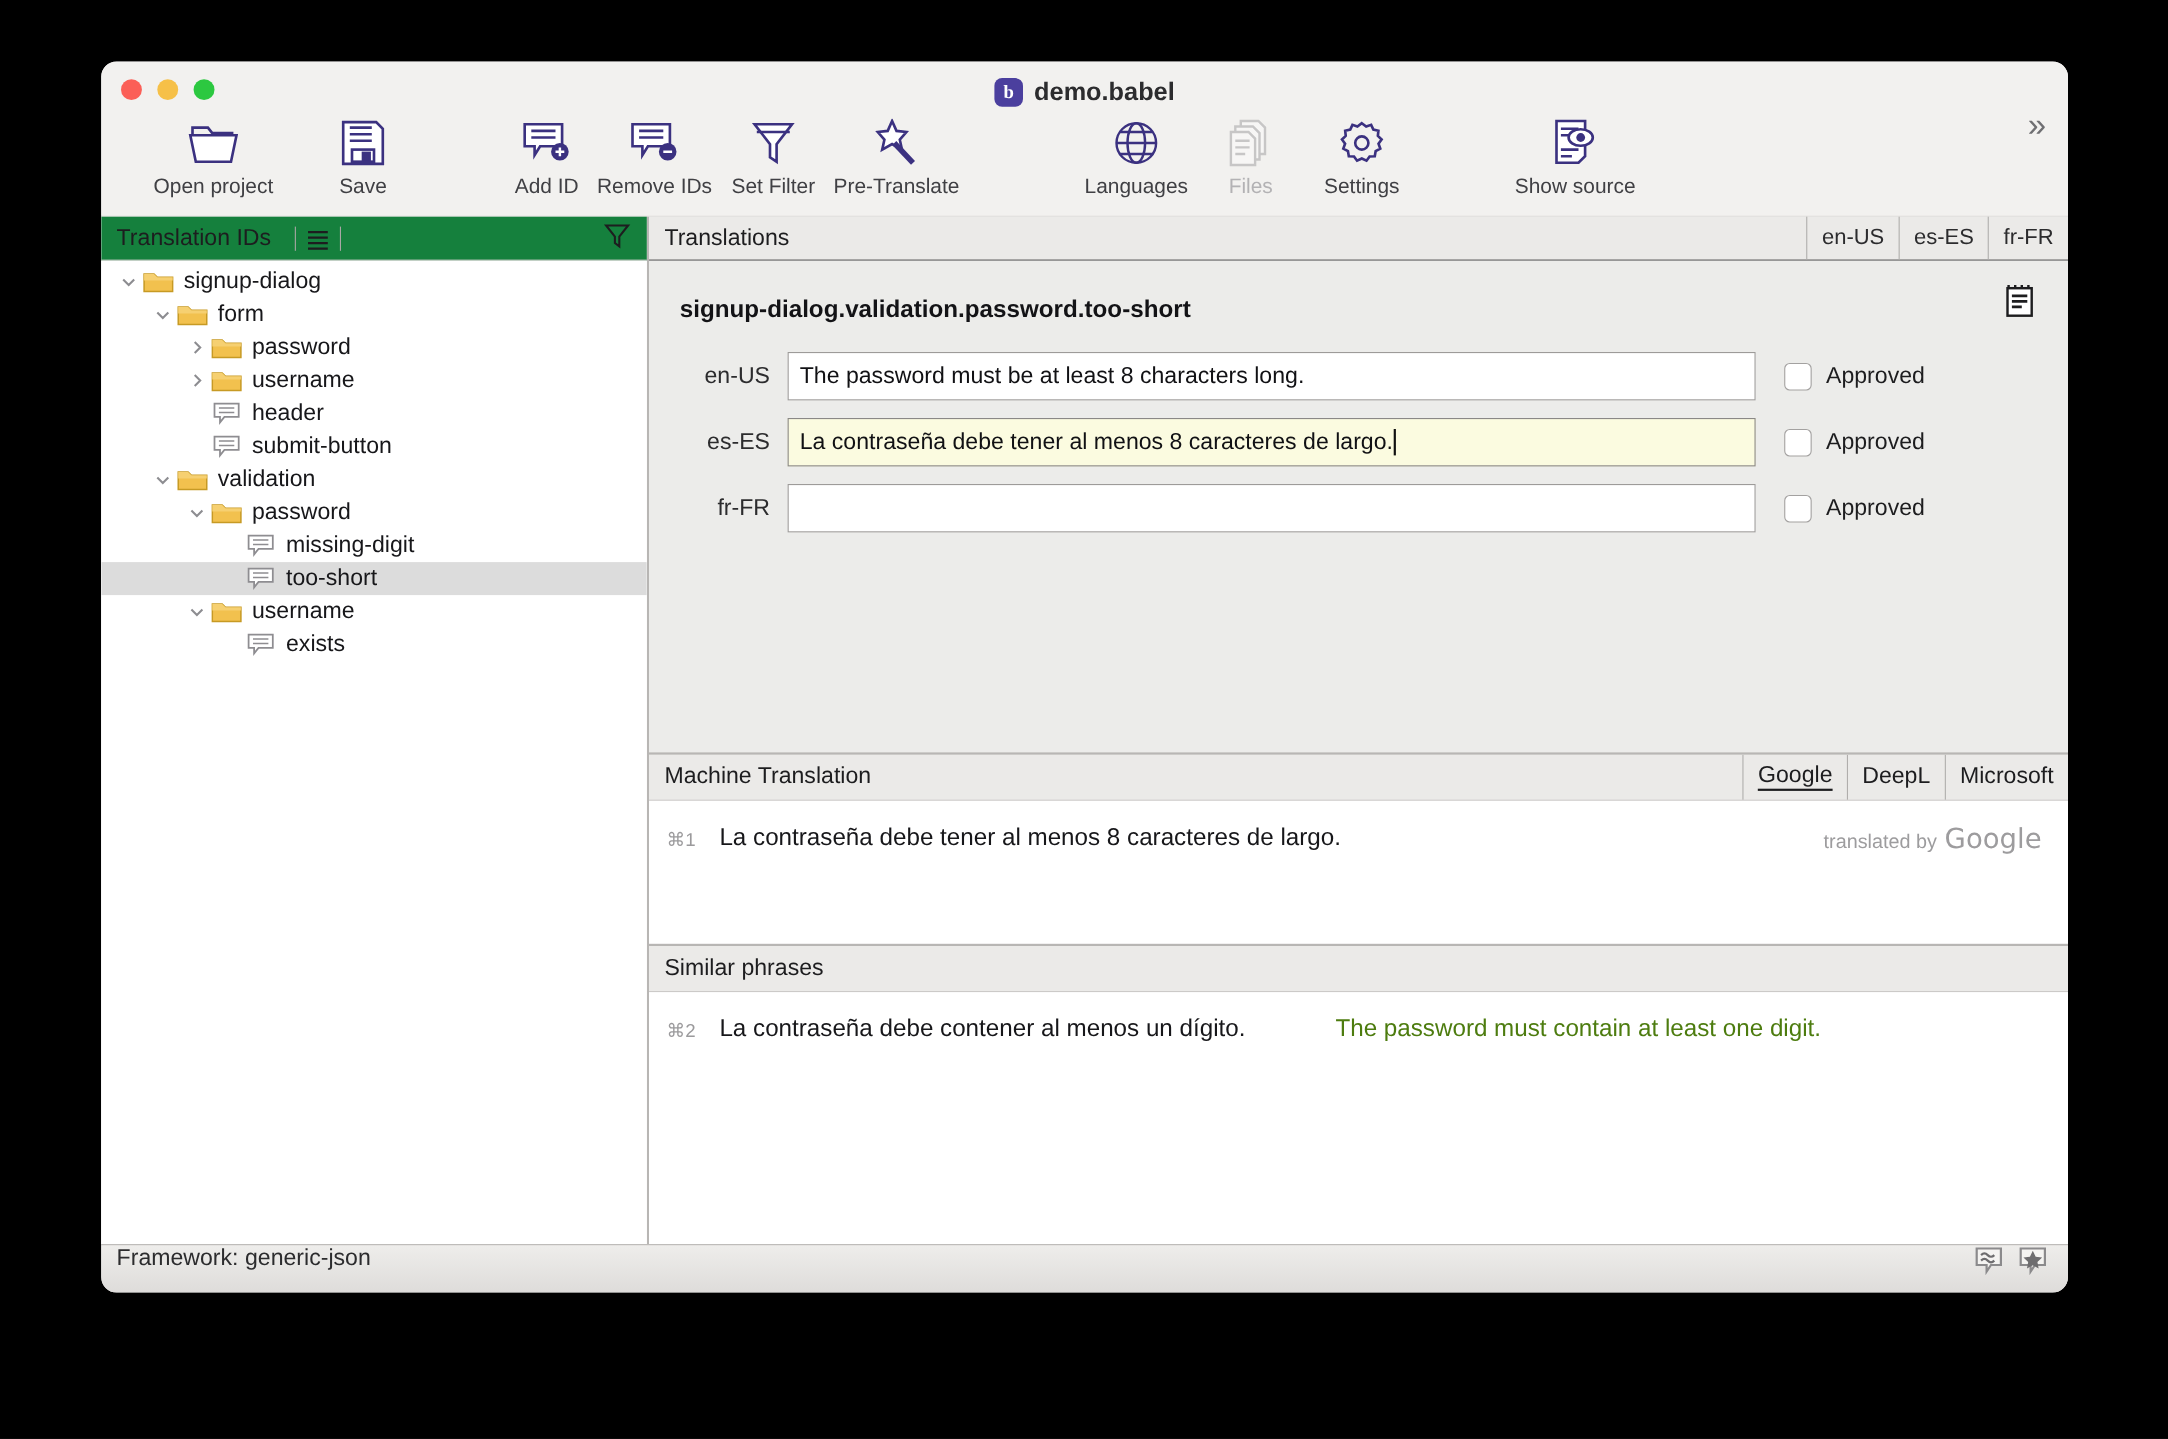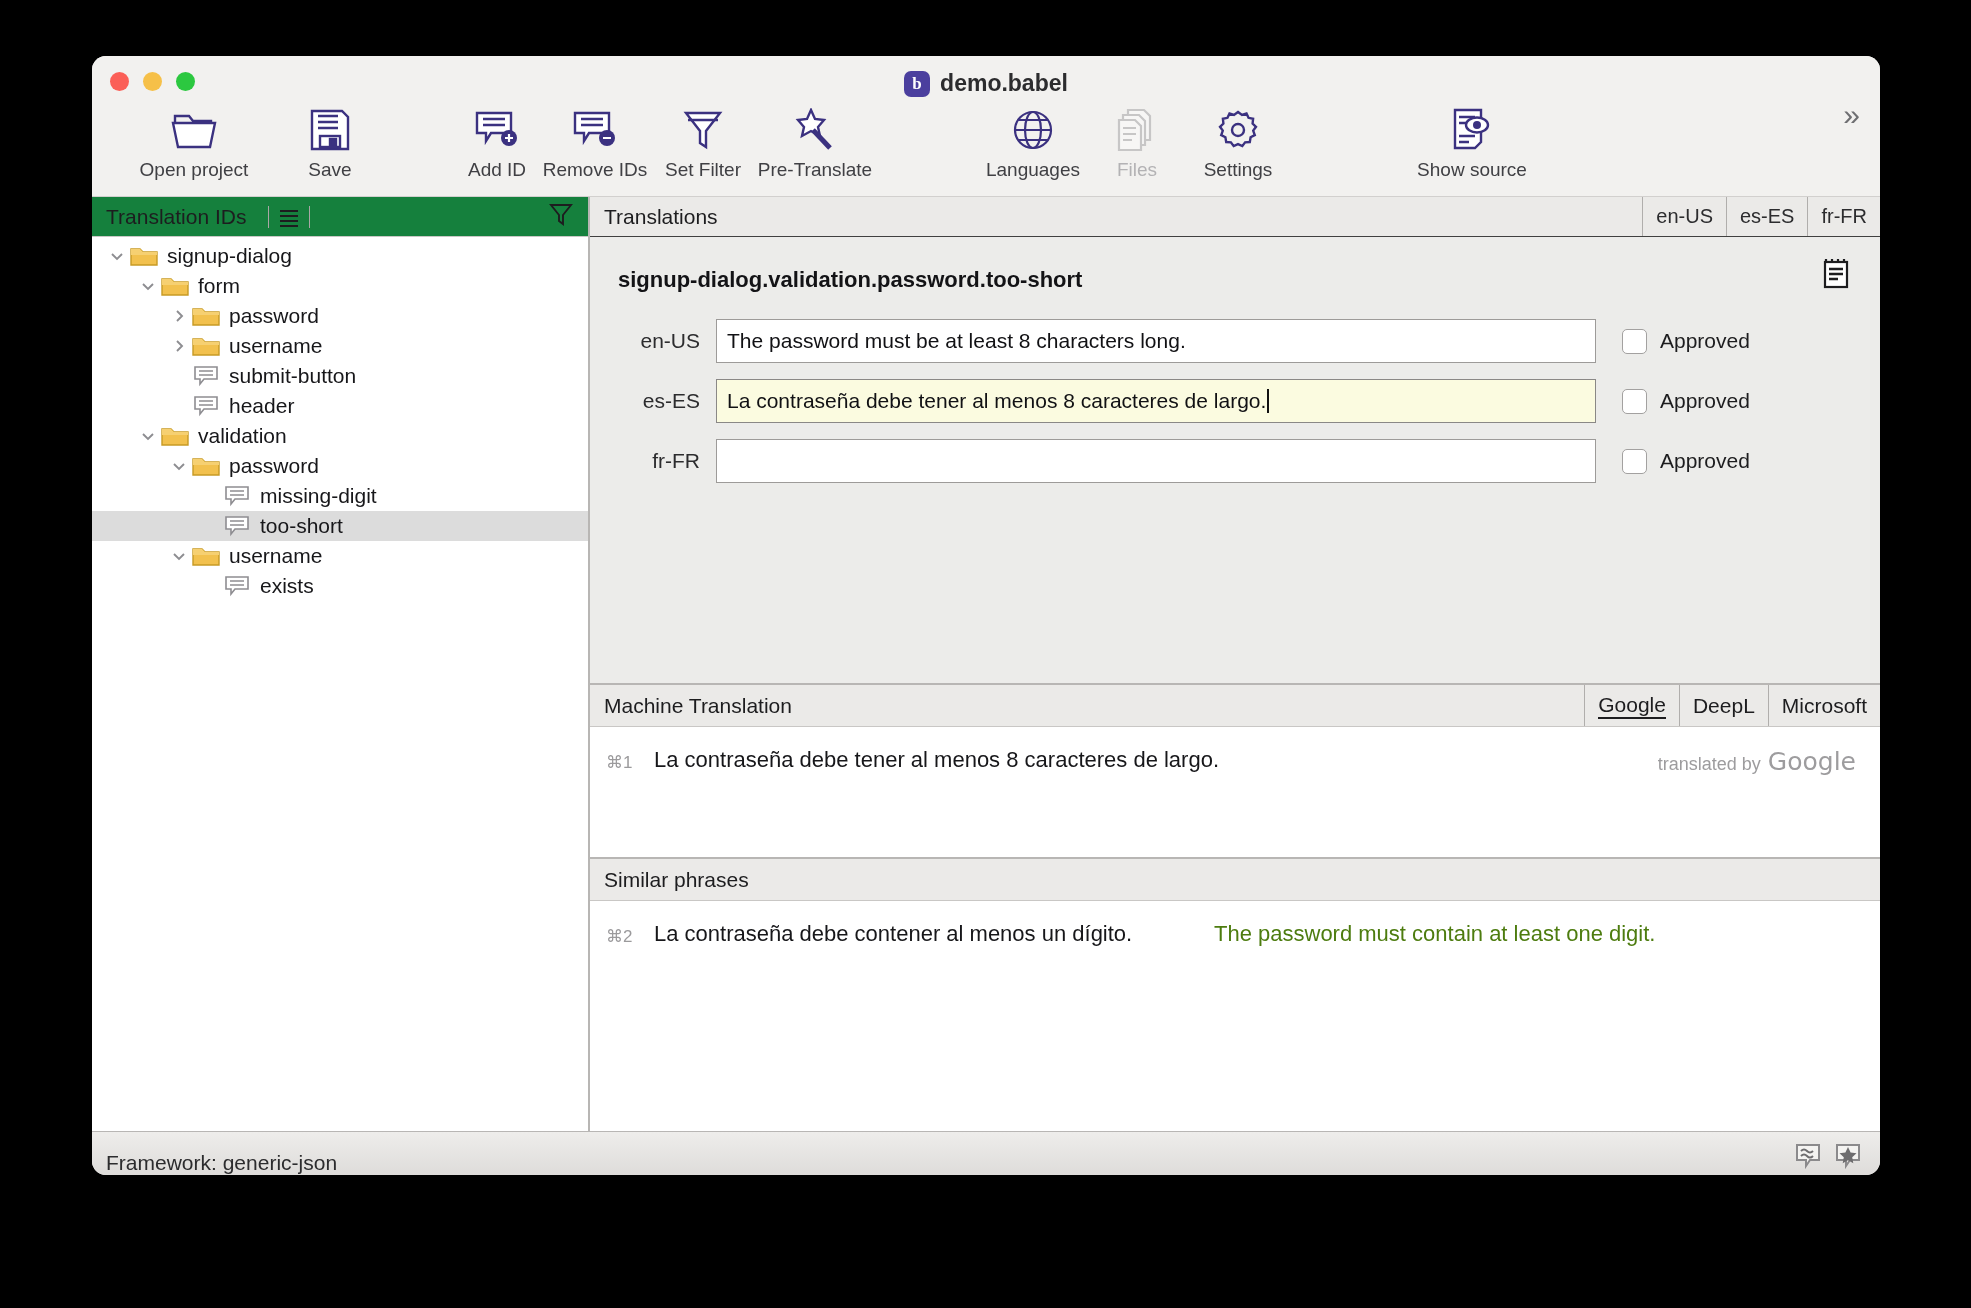--- a/index.html
+++ b/index.html
@@ -250,21 +250,21 @@
     min-height: 0;
   }
   .sp-src { font-size: 22px; color: #17171a; width: 560px; flex: 0 0 560px; }
   .sp-en { font-size: 22px; color: #4d7c0f; }
 
   
   #status {
     height: 44px; flex: 0 0 44px;
     background: linear-gradient(#eeedeb, #dedcda);
     border-top: 1px solid #b8b6b4;
-    display: flex; align-items: flex-end;
+    display: flex; align-items: flex-start;
     padding: 0 18px 0 14px;
     font-size: 21px; color: #2c2c2e;
   }
   .st-icons { margin-left: auto; display: flex; gap: 12px; align-items: center; }
 </style>
 </head>
 <body>
 
 <div id="window">
 
@@ -375,21 +375,21 @@
       <div class="tb" style="left:1086px">
         <div class="glyph">
           <svg width="42" height="42" viewBox="0 0 42 42" fill="none" stroke="#3b3180" stroke-width="2.4">
             <path d="M21 3 l4 3 4.5-1.5 2 4.3 4.6 1 -.5 4.7 3.4 3.3 -2.8 3.8 1.6 4.5 -4.2 2.2 -.8 4.7 -4.7 .3 -2.8 3.8 -4.3-2 -4.3 2 -2.8-3.8 -4.7-.3 -.8-4.7 -4.2-2.2 1.6-4.5 -2.8-3.8 3.4-3.3 -.5-4.7 4.6-1 2-4.3 4.5 1.5 Z"></path>
             <circle cx="21" cy="21" r="6"></circle>
           </svg>
         </div>
         <div class="lbl">Settings</div>
       </div>
 
-      <div class="tb" style="left:1320px">
+      <div class="tb" style="left:1280px">
         <div class="glyph">
           <svg width="44" height="44" viewBox="0 0 44 44" fill="none" stroke="#3b3180" stroke-width="2.4">
             <path d="M5 2 h26 v32 l-6 6 H5 Z" fill="#fff"></path>
             <path d="M9 9 h16 M9 15 h16 M9 28 h16 M9 34 h10"></path>
             <ellipse cx="27" cy="17" rx="11" ry="7.5" fill="#fff"></ellipse>
             <circle cx="27" cy="17" r="4" fill="#3b3180" stroke="none"></circle>
           </svg>
         </div>
         <div class="lbl">Show source</div>
       </div>
@@ -480,32 +480,32 @@
           </div>
           <div class="node">
             <span style="flex:0 0 74px"></span>
             <span class="twisty"></span>
             <span class="ico">
               <svg width="26" height="22" viewBox="0 0 26 22" fill="#fff" stroke="#8e8d91" stroke-width="1.6">
                 <path d="M2 2 h22 v12 H11 l-4 5 v-5 H2 Z"></path>
                 <path d="M6 6 h14 M6 10 h14" stroke="#8e8d91" stroke-width="1.4"></path>
               </svg>
             </span>
-            <span>submit-button</span>
+            <span>header</span>
           </div>
           <div class="node">
             <span style="flex:0 0 74px"></span>
             <span class="twisty"></span>
             <span class="ico">
               <svg width="26" height="22" viewBox="0 0 26 22" fill="#fff" stroke="#8e8d91" stroke-width="1.6">
                 <path d="M2 2 h22 v12 H11 l-4 5 v-5 H2 Z"></path>
                 <path d="M6 6 h14 M6 10 h14" stroke="#8e8d91" stroke-width="1.4"></path>
               </svg>
             </span>
-            <span>header</span>
+            <span>submit-button</span>
           </div>
           <div class="node">
             <span style="flex:0 0 43px"></span>
             <span class="twisty">
               <svg width="16" height="16" viewBox="0 0 16 16" fill="none" stroke="#8d8d91" stroke-width="1.9">
                 <path d="M3 6 l5 5 5 -5"></path>
               </svg>
             </span>
             <span class="ico">
               <svg width="28" height="22" viewBox="0 0 28 22">

